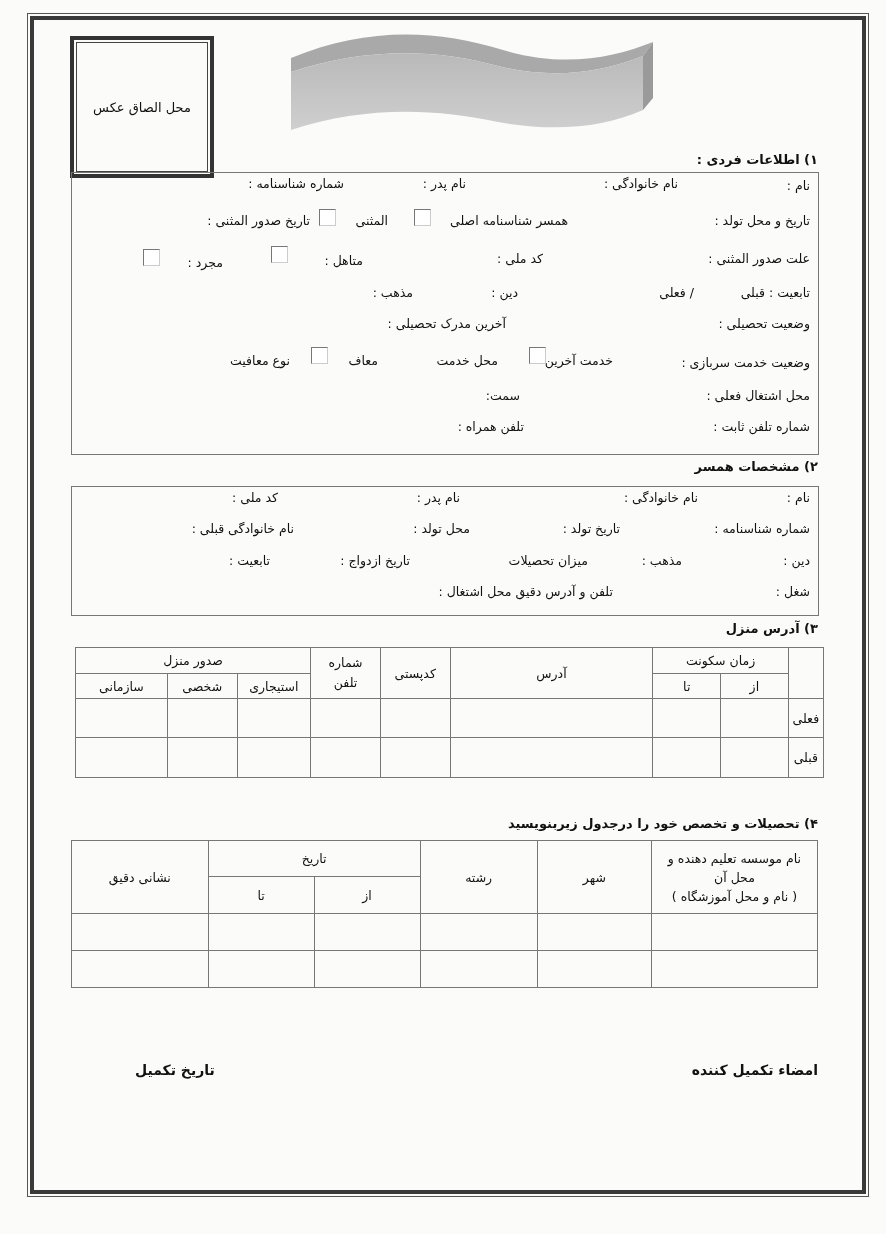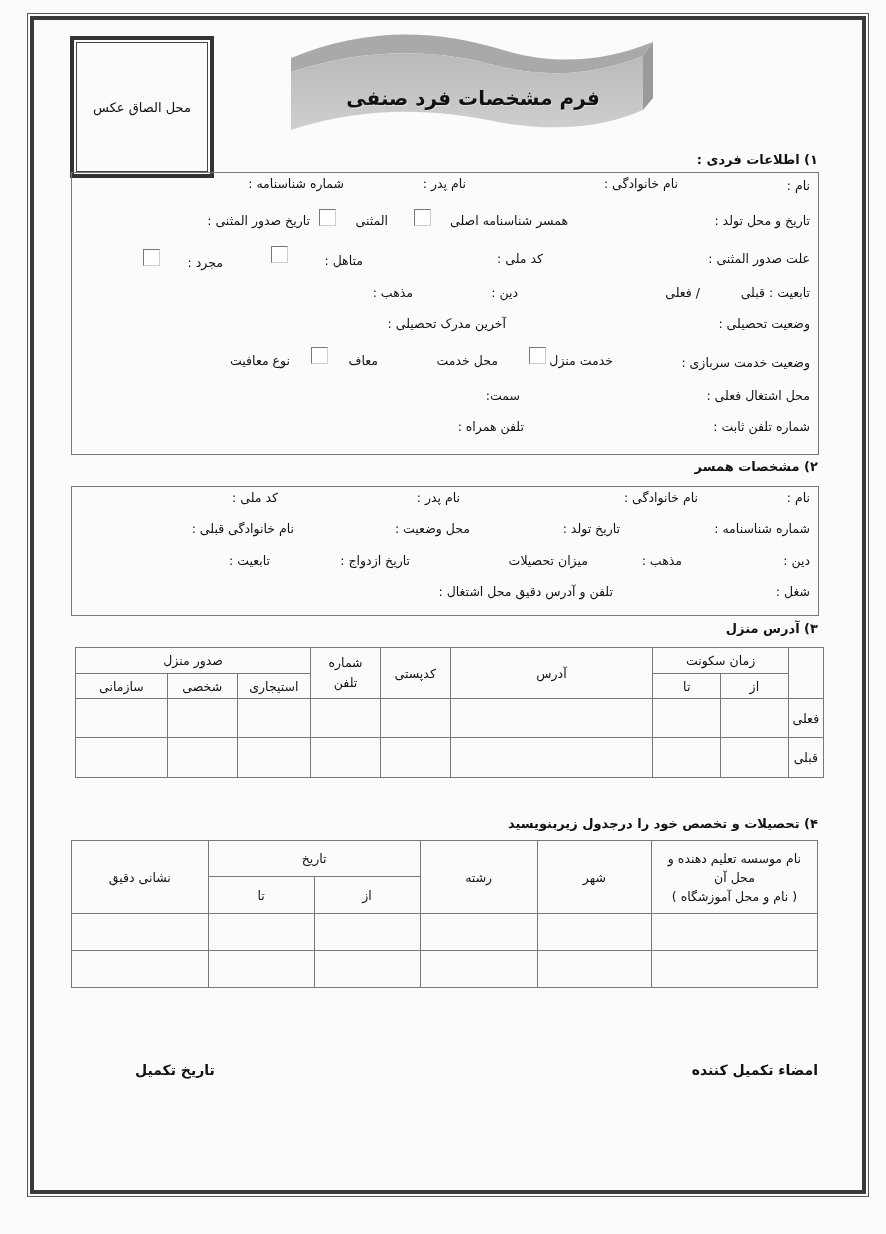--- a/index.html
+++ b/index.html
@@ -47,21 +47,20 @@
     <defs>
       <linearGradient id="bg" x1="0" y1="0" x2="0" y2="1">
         <stop offset="0" stop-color="#b9b9b9"></stop>
         <stop offset="1" stop-color="#cfcfcf"></stop>
       </linearGradient>
     </defs>
     <path d="M8,30 C80,0 150,0 220,22 C280,40 330,30 370,14 L360,28 C320,44 270,52 215,38 C150,20 80,20 8,44 Z" fill="#a9a9a9"></path>
     <path d="M8,44 C80,20 150,20 215,38 C270,52 320,44 360,28 L360,82 C320,100 270,104 215,94 C150,80 80,78 8,102 Z" fill="url(#bg)"></path>
     <path d="M360,28 L370,14 L370,70 L360,82 Z" fill="#9a9a9a"></path>
   </svg>
-  <div class="title" data-name="form-title">فرم مشخصات فرد صنفی</div>
 </div>
 
 <div class="section-title" style="top:152px;" data-name="section1-title">۱) اطلاعات فردی :</div>
 <div class="box" style="top:172px; height:281px;" data-name="section1-box">
   <span class="lbl" style="right:8px; top:5px;" data-name="first-name-label">نام :</span>
   <span class="lbl" style="right:140px; top:3px;" data-name="last-name-label">نام خانوادگی :</span>
   <span class="lbl" style="right:352px; top:3px;" data-name="father-name-label">نام پدر :</span>
   <span class="lbl" style="right:474px; top:3px;" data-name="id-number-label">شماره شناسنامه :</span>
 
   <span class="lbl" style="right:8px; top:40px;" data-name="birth-date-place-label">تاریخ و محل تولد :</span>
@@ -72,29 +71,29 @@
   <span class="lbl" style="right:508px; top:40px;" data-name="duplicate-date-label">تاریخ صدور المثنی :</span>
 
   <span class="lbl" style="right:8px; top:78px;" data-name="duplicate-reason-label">علت صدور المثنی :</span>
   <span class="lbl" style="right:275px; top:78px;" data-name="national-code-label">کد ملی :</span>
   <span class="lbl" style="right:455px; top:80px;" data-name="married-label">متاهل :</span>
   <span class="chk" style="right:530px; top:73px;" data-name="married-checkbox"></span>
   <span class="lbl" style="right:595px; top:82px;" data-name="single-label">مجرد :</span>
   <span class="chk" style="right:658px; top:76px;" data-name="single-checkbox"></span>
 
   <span class="lbl" style="right:8px; top:112px;" data-name="nationality-label">تابعیت : قبلی</span>
-  <span class="lbl" style="right:118px; top:112px;" data-name="nationality-current-label">/ فعلی</span>
+  <span class="lbl" style="right:124px; top:112px;" data-name="nationality-current-label">/ فعلی</span>
   <span class="lbl" style="right:300px; top:112px;" data-name="religion-label">دین :</span>
   <span class="lbl" style="right:405px; top:112px;" data-name="sect-label">مذهب :</span>
 
   <span class="lbl" style="right:8px; top:143px;" data-name="education-status-label">وضعیت تحصیلی :</span>
   <span class="lbl" style="right:312px; top:143px;" data-name="last-degree-label">آخرین مدرک تحصیلی :</span>
 
   <span class="lbl" style="right:8px; top:182px;" data-name="military-status-label">وضعیت خدمت سربازی :</span>
-  <span class="lbl" style="right:205px; top:180px;" data-name="served-label">خدمت منزل</span>
+  <span class="lbl" style="right:205px; top:180px;" data-name="served-label">خدمت آخرین</span>
   <span class="chk" style="right:272px; top:174px;" data-name="served-checkbox"></span>
   <span class="lbl" style="right:320px; top:180px;" data-name="service-place-label">محل خدمت</span>
   <span class="lbl" style="right:440px; top:180px;" data-name="exempt-label">معاف</span>
   <span class="chk" style="right:490px; top:174px;" data-name="exempt-checkbox"></span>
   <span class="lbl" style="right:528px; top:180px;" data-name="exemption-type-label">نوع معافیت</span>
 
   <span class="lbl" style="right:8px; top:215px;" data-name="current-job-place-label">محل اشتغال فعلی :</span>
   <span class="lbl" style="right:298px; top:215px;" data-name="position-label">سمت:</span>
 
   <span class="lbl" style="right:8px; top:246px;" data-name="landline-label">شماره تلفن ثابت :</span>
@@ -103,21 +102,21 @@
 
 <div class="section-title" style="top:459px;" data-name="section2-title">۲) مشخصات همسر</div>
 <div class="box" style="top:486px; height:128px;" data-name="section2-box">
   <span class="lbl" style="right:8px; top:3px;" data-name="spouse-first-name-label">نام :</span>
   <span class="lbl" style="right:120px; top:3px;" data-name="spouse-last-name-label">نام خانوادگی :</span>
   <span class="lbl" style="right:358px; top:3px;" data-name="spouse-father-name-label">نام پدر :</span>
   <span class="lbl" style="right:540px; top:3px;" data-name="spouse-national-code-label">کد ملی :</span>
 
   <span class="lbl" style="right:8px; top:34px;" data-name="spouse-id-number-label">شماره شناسنامه :</span>
   <span class="lbl" style="right:198px; top:34px;" data-name="spouse-birth-date-label">تاریخ تولد :</span>
-  <span class="lbl" style="right:348px; top:34px;" data-name="spouse-birth-place-label">محل وضعیت :</span>
+  <span class="lbl" style="right:348px; top:34px;" data-name="spouse-birth-place-label">محل تولد :</span>
   <span class="lbl" style="right:524px; top:34px;" data-name="spouse-previous-last-name-label">نام خانوادگی قبلی :</span>
 
   <span class="lbl" style="right:8px; top:66px;" data-name="spouse-religion-label">دین :</span>
   <span class="lbl" style="right:136px; top:66px;" data-name="spouse-sect-label">مذهب :</span>
   <span class="lbl" style="right:230px; top:66px;" data-name="spouse-education-label">میزان تحصیلات</span>
   <span class="lbl" style="right:408px; top:66px;" data-name="spouse-marriage-date-label">تاریخ  ازدواج :</span>
   <span class="lbl" style="right:548px; top:66px;" data-name="spouse-nationality-label">تابعیت :</span>
 
   <span class="lbl" style="right:8px; top:97px;" data-name="spouse-job-label">شغل :</span>
   <span class="lbl" style="right:205px; top:97px;margin-left:16px;" data-name="spouse-work-phone-address-label">تلفن و آدرس دقیق محل اشتغال :</span>

